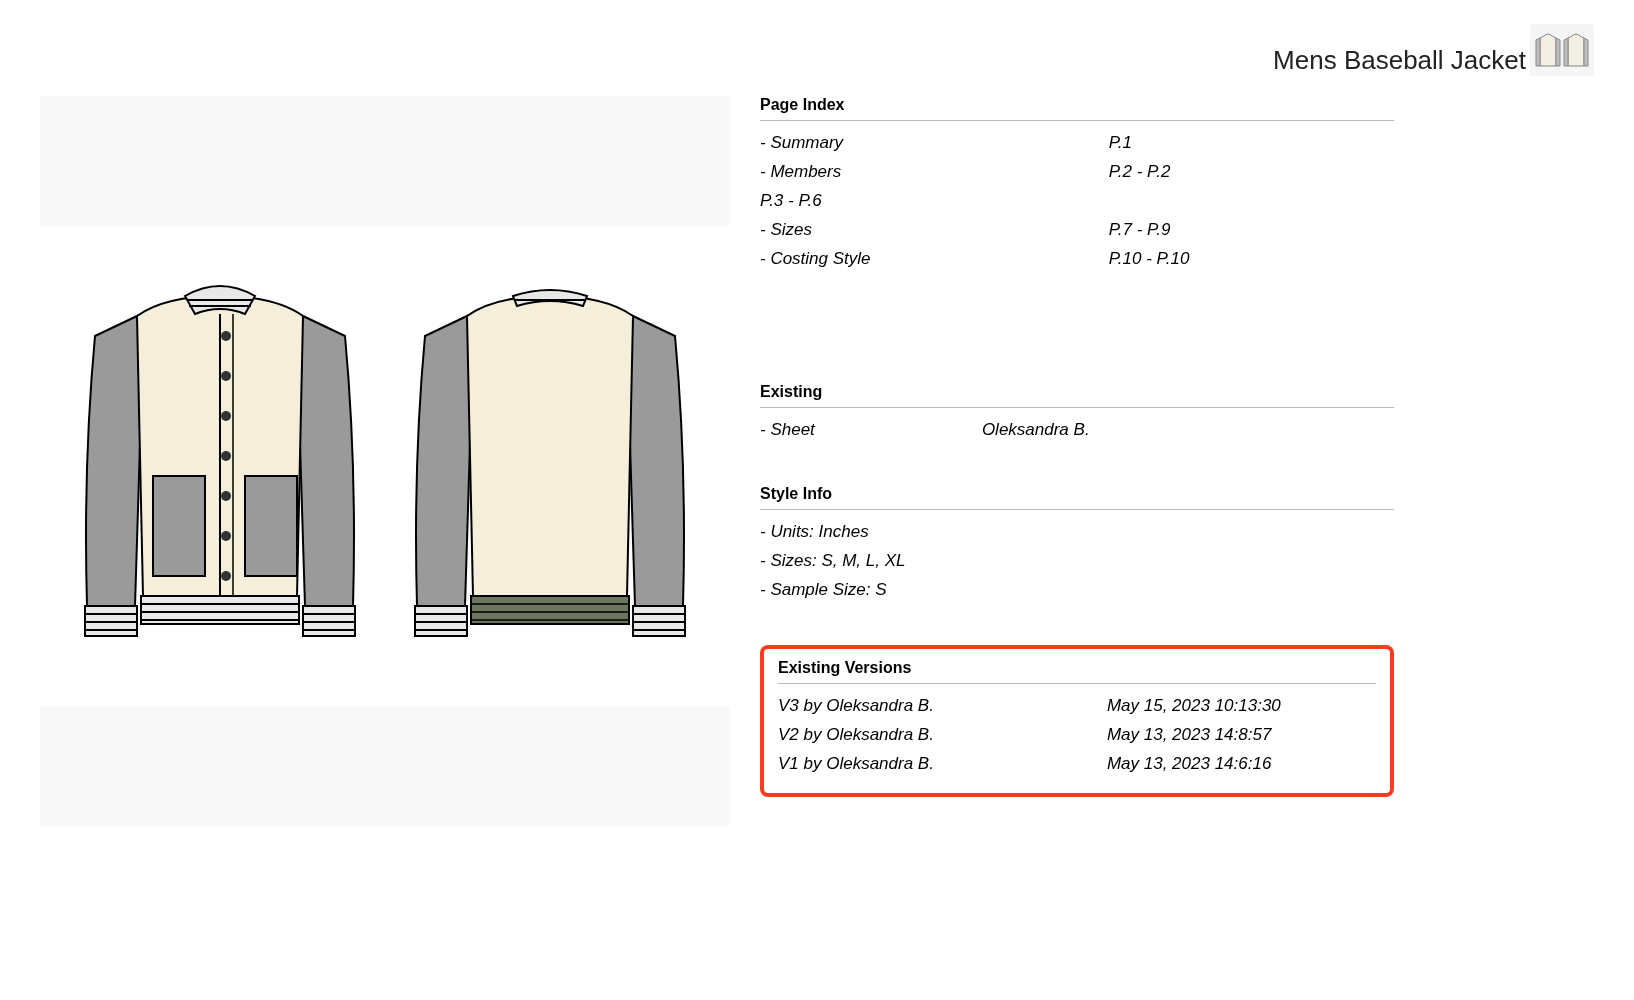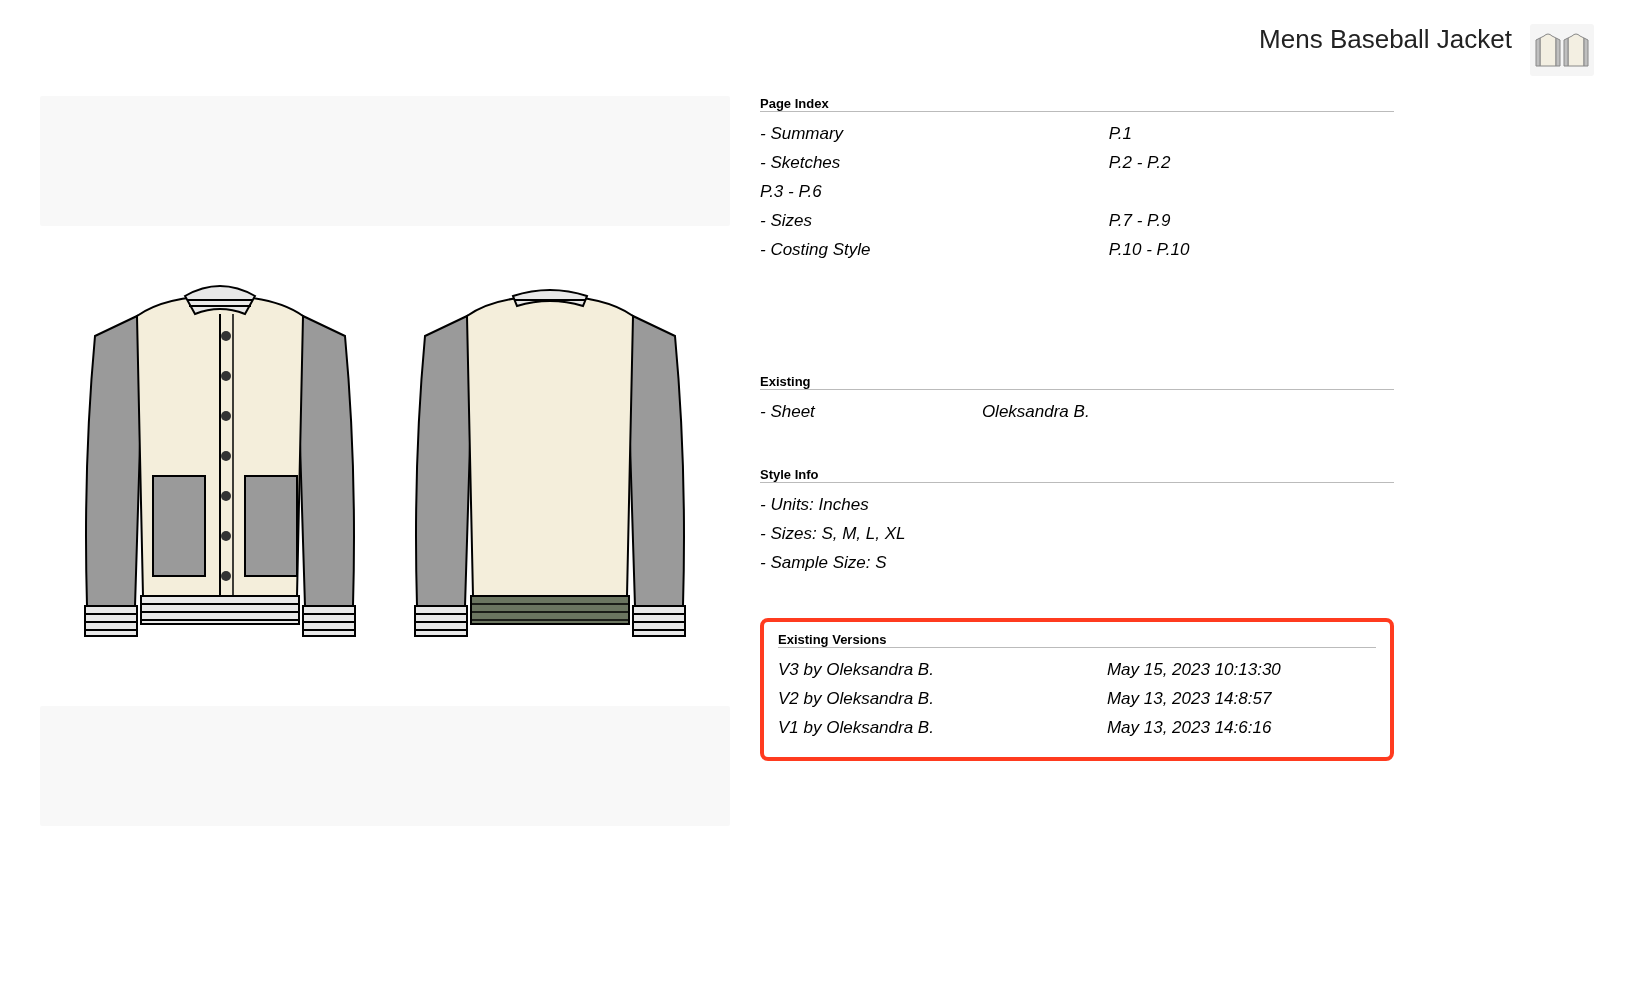--- a/index.html
+++ b/index.html
@@ -13,22 +13,22 @@
   }
   .page {
     position: relative;
     width: 100%;
     height: 100%;
     padding: 24px 40px;
   }
   .header {
     display: flex;
     justify-content: flex-end;
-    align-items: flex-start;
-    gap: 18px;
+    align-items: flex-end;
+    gap: 4px;
     margin-bottom: 20px;
   }
   .header-title {
     font-size: 26px;
     font-weight: 400;
     color: #222;
   }
   .thumb {
     width: 64px;
     height: 52px;
@@ -68,22 +68,22 @@
     flex: 1;
     padding-left: 10px;
     padding-right: 200px;
     font-size: 17px;
   }
   .section {
     margin-bottom: 40px;
   }
   .section-header {
     font-weight: 700;
-    font-size: 13px;
-    padding-bottom: 0;
+    font-size: 16px;
+    padding-bottom: 6px;
     border-bottom: 1px solid #bbb;
     margin-bottom: 8px;
   }
   .row {
     display: flex;
     line-height: 1.7;
     font-style: italic;
   }
   .row .label { flex: 0 0 55%; }
   .row .value { flex: 1; }
@@ -205,21 +205,21 @@
 
     <div class="right-panel">
 
       <div class="section gap-large">
         <div class="section-header">Page Index</div>
         <div class="row">
             <div class="label">- Summary</div>
             <div class="value">P.1</div>
           </div>
         <div class="row">
-            <div class="label">- Sketches</div>
+            <div class="label">- Members</div>
             <div class="value">P.2 - P.2</div>
           </div>
         <div class="row">
             <div class="value">P.3 - P.6</div>
           </div>
         <div class="row">
             <div class="label">- Sizes</div>
             <div class="value">P.7 - P.9</div>
           </div>
         <div class="row">

